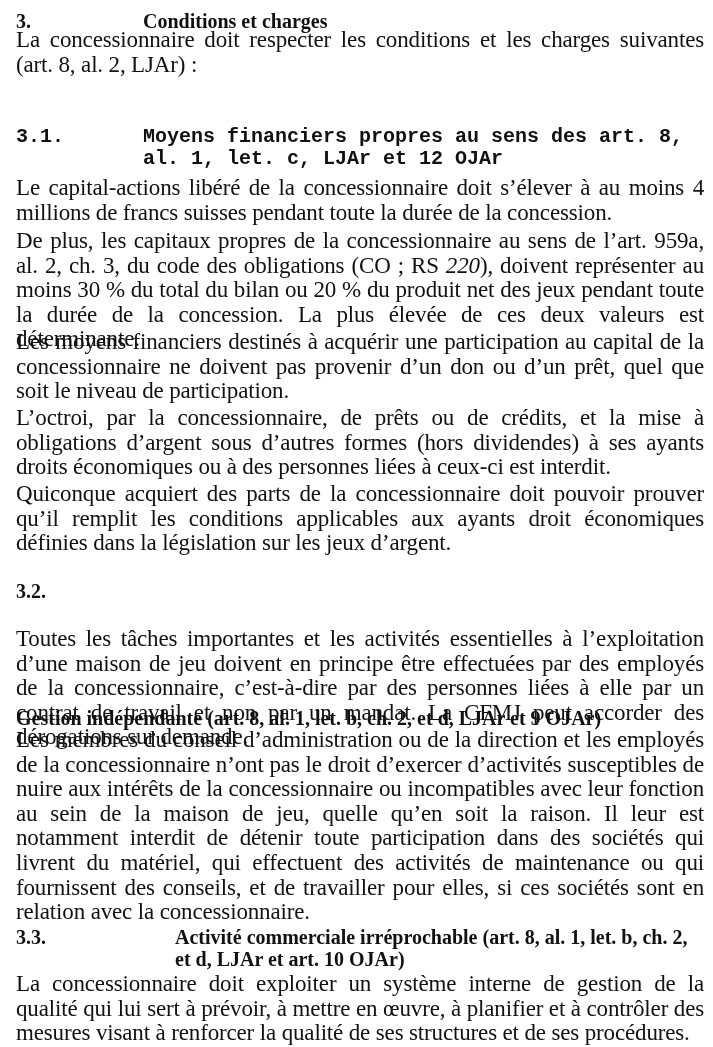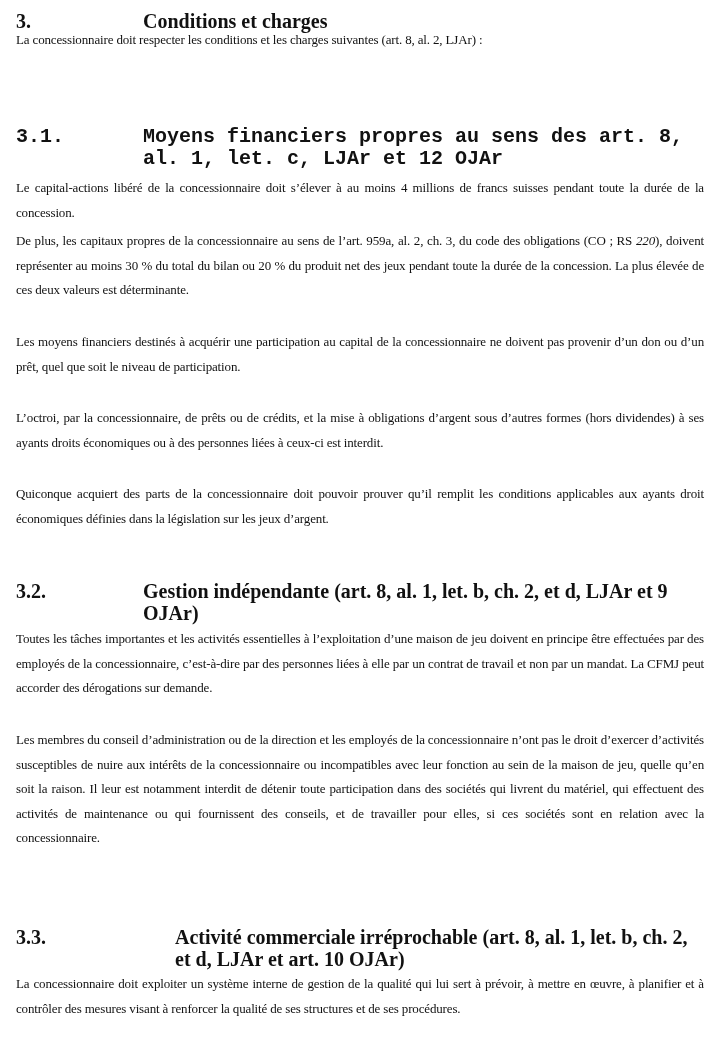--- a/index.html
+++ b/index.html
@@ -18,21 +18,21 @@
       position: absolute;
       left: 0;
       width: 688px;
     }
     .heading .num { width: 127px; flex: 0 0 127px; }
     .heading .title { flex: 1; }
     .para {
       position: absolute;
       left: 0;
       width: 688px;
-      font-size: 13px;
+      font-size: 23px;
       line-height: 24.6px;
       text-align: justify;
       text-align-last: left;
       letter-spacing: -0.15px;
     }
   </style>
 </head>
 <body>
 
 <div class="page">
@@ -46,21 +46,21 @@
   <div class="heading" style="top:126px;font-family:Liberation Mono, monospace;">
     <span class="num">3.1.</span>
     <span class="title">Moyens financiers propres au sens des art. 8, al. 1, let. c, LJAr et 12 OJAr</span>
   </div>
   <p class="para" style="top:176px; margin:0;">Le capital-actions libéré de la concessionnaire doit s’élever à au moins 4 millions de francs suisses pendant toute la durée de la concession.</p>
   <p class="para" style="top:229px; margin:0;"><span>De plus, les capitaux propres de la concessionnaire au sens de l’art. 959a, al. 2, ch. 3, du code des obligations (CO ; RS </span><i>220</i><span>), doivent représenter au moins 30 % du total du bilan ou 20 % du produit net des jeux pendant toute la durée de la concession. La plus élevée de ces deux valeurs est déterminante.</span></p>
   <p class="para" style="top:330px; margin:0;">Les moyens financiers destinés à acquérir une participation au capital de la concessionnaire ne doivent pas provenir d’un don ou d’un prêt, quel que soit le niveau de participation.</p>
   <p class="para" style="top:406px; margin:0;">L’octroi, par la concessionnaire, de prêts ou de crédits, et la mise à obligations d’argent sous d’autres formes (hors dividendes) à ses ayants droits économiques ou à des personnes liées à ceux-ci est interdit.</p>
   <p class="para" style="top:482px; margin:0;">Quiconque acquiert des parts de la concessionnaire doit pouvoir prouver qu’il remplit les conditions applicables aux ayants droit économiques définies dans la législation sur les jeux d’argent.</p>
 
-  <div class="heading" style="top:580px;">
+  <div class="heading" style="top:580px;flex-direction:column;">
     <span class="num">3.2.</span>
     <span class="title">Gestion indépendante (art. 8, al. 1, let. b, ch. 2, et d, LJAr et 9 OJAr)</span>
   </div>
   <p class="para" style="top:627px; margin:0;">Toutes les tâches importantes et les activités essentielles à l’exploitation d’une maison de jeu doivent en principe être effectuées par des employés de la concessionnaire, c’est-à-dire par des personnes liées à elle par un contrat de travail et non par un mandat. La CFMJ peut accorder des dérogations sur demande.</p>
   <p class="para" style="top:728px; margin:0;">Les membres du conseil d’administration ou de la direction et les employés de la concessionnaire n’ont pas le droit d’exercer d’activités susceptibles de nuire aux intérêts de la concessionnaire ou incompatibles avec leur fonction au sein de la maison de jeu, quelle qu’en soit la raison. Il leur est notamment interdit de détenir toute participation dans des sociétés qui livrent du matériel, qui effectuent des activités de maintenance ou qui fournissent des conseils, et de travailler pour elles, si ces sociétés sont en relation avec la concessionnaire.</p>
 
   <div class="heading" style="top:926px;gap:32px;">
     <span class="num">3.3.</span>
     <span class="title">Activité commerciale irréprochable (art. 8, al. 1, let. b, ch. 2, et d, LJAr et art. 10 OJAr)</span>
   </div>

